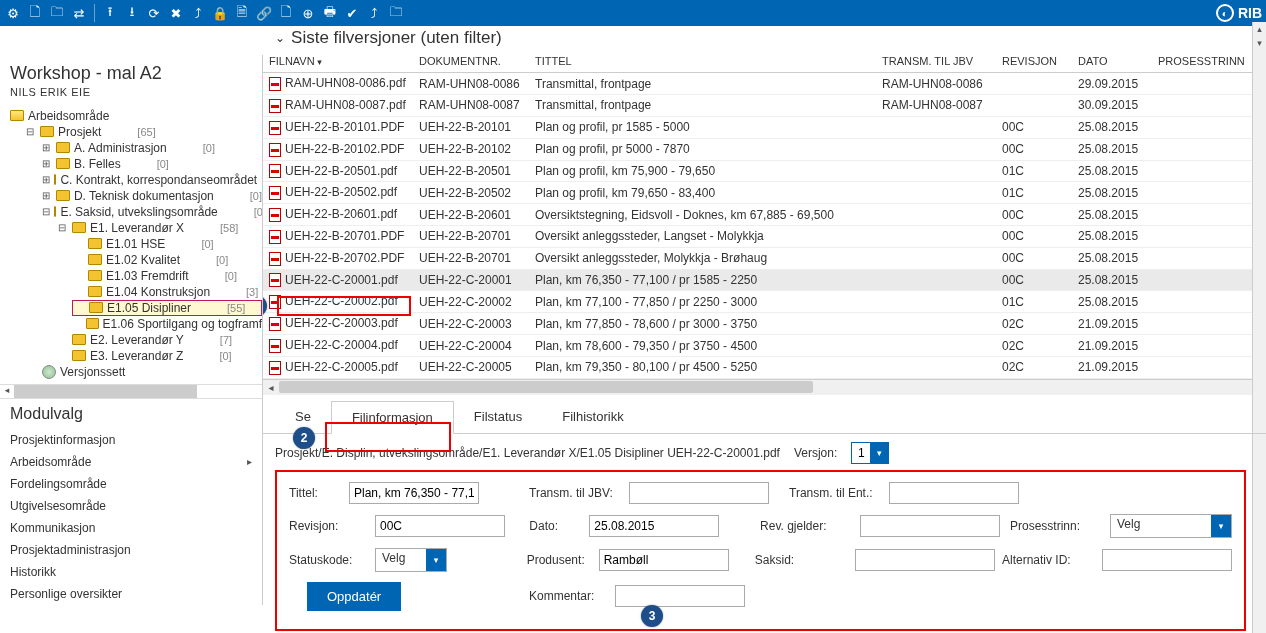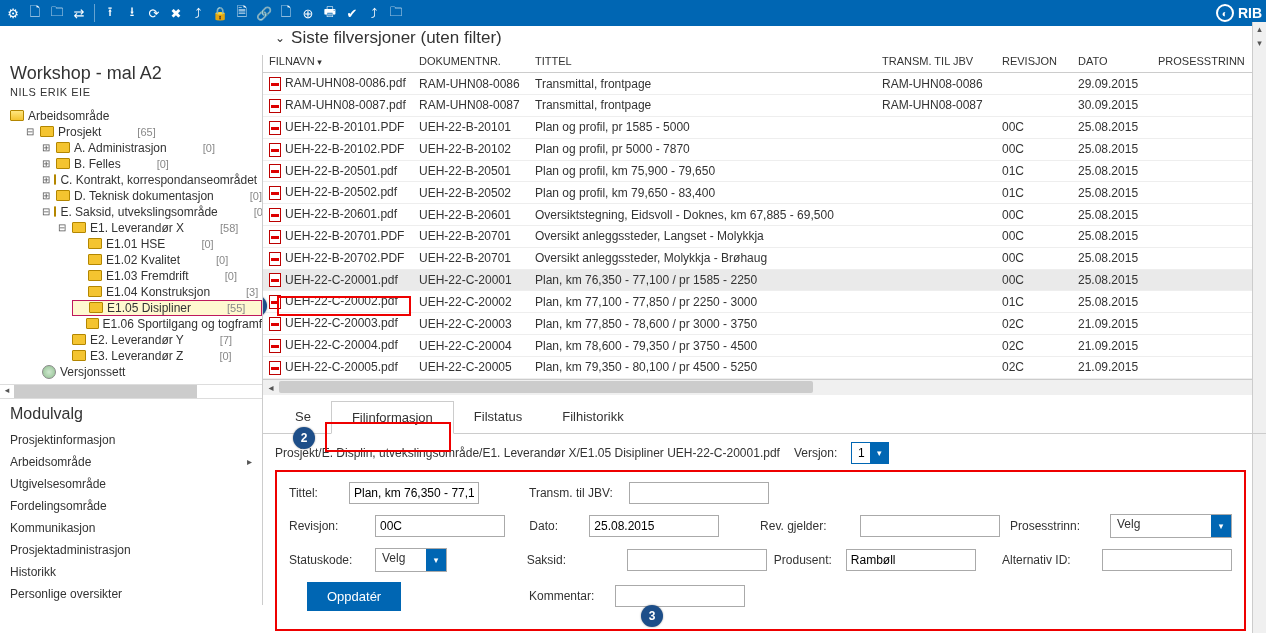--- a/index.html
+++ b/index.html
@@ -239,24 +239,24 @@
     <div class="left-bottom">
       <h3>Modulvalg</h3>
       <div class="menu-item">
           <span>Prosjektinformasjon</span>
         </div>
       <div class="menu-item">
           <span>Arbeidsområde</span>
           <span class="chev">▸</span>
         </div>
       <div class="menu-item">
+          <span>Fordelingsområde</span>
+        </div>
+      <div class="menu-item">
           <span>Utgivelsesområde</span>
-        </div>
-      <div class="menu-item">
-          <span>Fordelingsområde</span>
         </div>
       <div class="menu-item">
           <span>Kommunikasjon</span>
         </div>
       <div class="menu-item">
           <span>Prosjektadministrasjon</span>
         </div>
       <div class="menu-item">
           <span>Historikk</span>
         </div>
@@ -458,20 +458,24 @@
     <div class="form-area">
       <div class="form-row">
         <div class="form-group g2">
             <span class="form-label short">Tittel:</span>
             <input class="form-input w2" value="Plan, km 76,350 - 77,100 / pr" style="">
           </div>
         <div class="form-group g3">
             <span class="form-label" style="width:100px">Transm. til JBV:</span>
             <input class="form-input w3" value="" style="">
           </div>
+        <div class="form-group g4">
+            <span class="form-label" style="width:100px">Transm. til Ent.:</span>
+            <input class="form-input w2" value="" style="">
+          </div>
       </div>
       <div class="form-row">
         <div class="form-group g1">
             <span class="form-label">Revisjon:</span>
             <input class="form-input w2" value="00C" style="">
           </div>
         <div class="form-group g2">
             <span class="form-label short">Dato:</span>
             <input class="form-input w2" value="25.08.2015" style="">
           </div>
@@ -488,27 +492,27 @@
         </div>
       </div>
       <div class="form-row">
         <div class="form-group g1">
             <span class="form-label">Statuskode:</span>
           <span class="sel-wrap" style="">
               <span class="sel-val" style="width:50px">Velg</span>
               <span class="sel-btn">▾</span>
             </span>
         </div>
+        <div class="form-group g2">
+            <span class="form-label short" style="width:72px">Produsent:</span>
+            <input class="form-input w2" value="Rambøll" style="">
+          </div>
         <div class="form-group g3">
             <span class="form-label" style="width:100px">Saksid:</span>
             <input class="form-input w3" value="" style="">
-          </div>
-        <div class="form-group g2">
-            <span class="form-label short" style="width:72px">Produsent:</span>
-            <input class="form-input w2" value="Rambøll" style="">
           </div>
         <div class="form-group g4">
             <span class="form-label" style="width:100px">Alternativ ID:</span>
             <input class="form-input w2" value="" style="">
           </div>
       </div>
       <div class="form-row">
         <div class="form-group g2" style="justify-content:flex-start;padding-left:18px">
             <button class="btn-primary">Oppdatér</button>
           </div>

